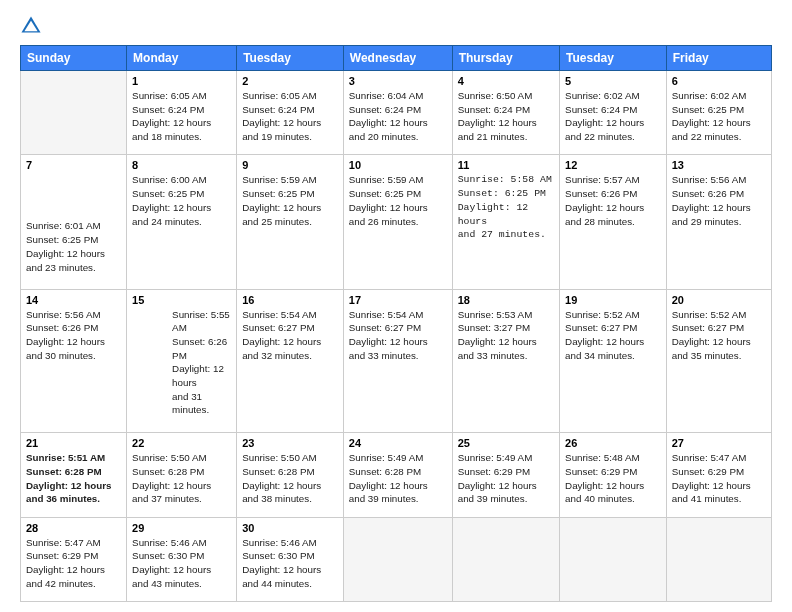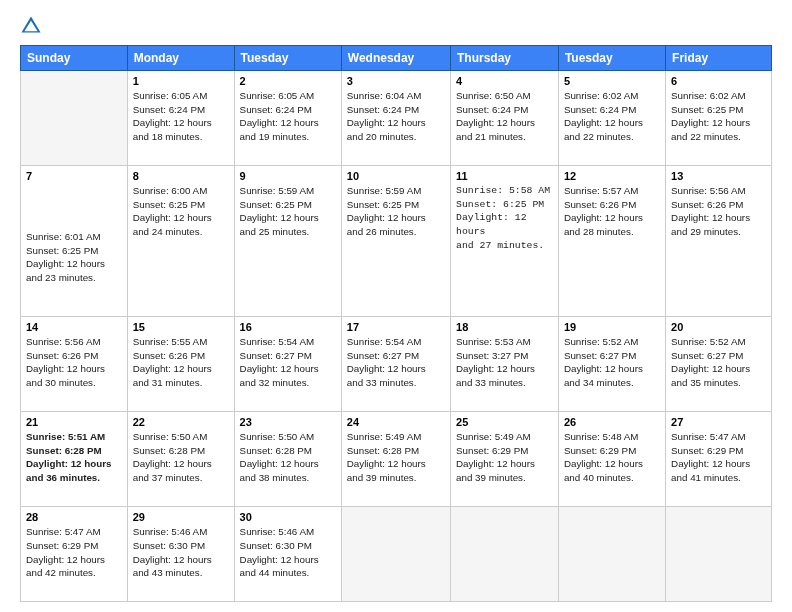--- a/index.html
+++ b/index.html
@@ -237,21 +237,21 @@
         <tr>
           <td>
             <span class="day-num">14</span>
             <div class="day-info" style="white-space: pre-line;">Sunrise: 5:56 AM
 Sunset: 6:26 PM
 Daylight: 12 hours
 and 30 minutes.</div>
           </td>
           <td>
             <span class="day-num">15</span>
-            <div class="day-info" style="white-space: pre-line;">Sunrise: 5:55 AM
+            <div class="day-info" style="white-space: pre-line; margin-left: 40px;">Sunrise: 5:55 AM
 Sunset: 6:26 PM
 Daylight: 12 hours
 and 31 minutes.</div>
           </td>
           <td>
             <span class="day-num">16</span>
             <div class="day-info" style="white-space: pre-line;">Sunrise: 5:54 AM
 Sunset: 6:27 PM
 Daylight: 12 hours
 and 32 minutes.</div>

